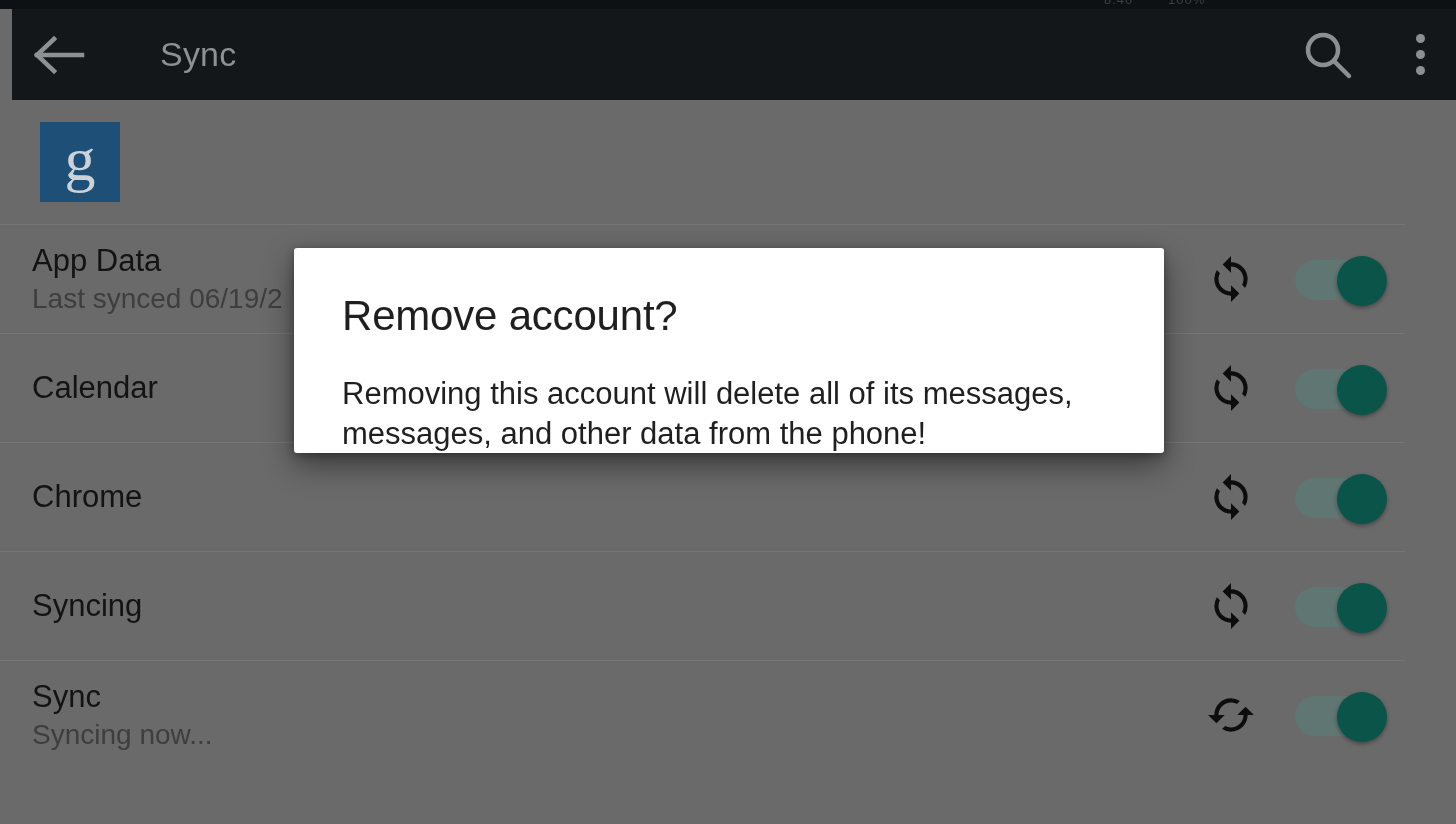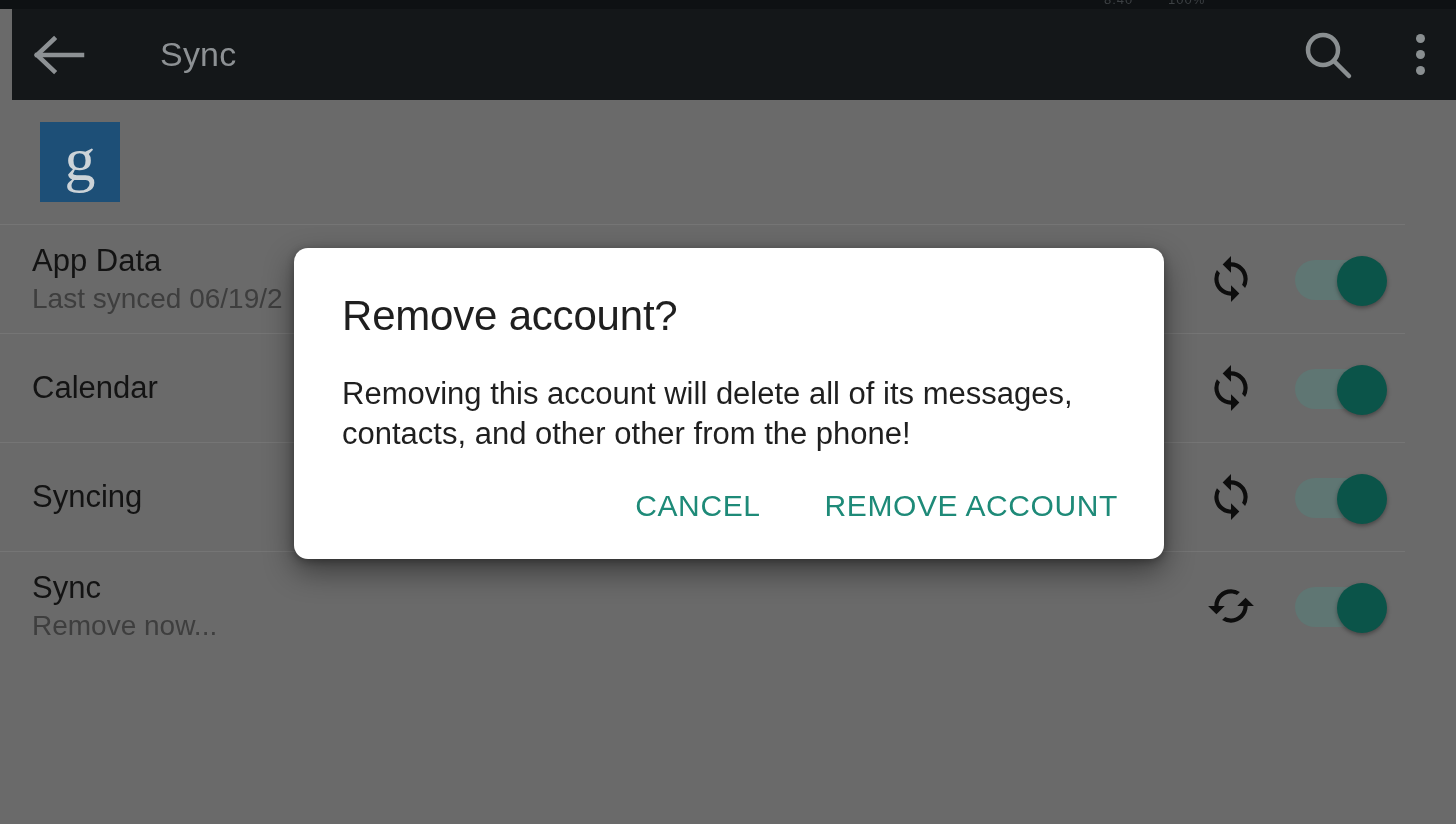--- a/index.html
+++ b/index.html
@@ -195,21 +195,21 @@
     box-shadow: 0 2px 4px rgba(0,0,0,.35);
   }
 
   
   .dialog {
     position: absolute;
     left: 294px;
     top: 248px;
     width: 870px;
     background: #ffffff;
-    border-radius: 14px;
+    border-radius: 3px;
     box-shadow: 0 12px 30px rgba(0,0,0,.45), 0 2px 8px rgba(0,0,0,.3);
     padding: 0;
     box-sizing: border-box;
   }
   .dialog-title {
     font-size: 42px;
     color: #1f1f1f;
     padding: 44px 48px 0 48px;
     letter-spacing: -0.2px;
   }
@@ -308,55 +308,67 @@
         </div>
         <div class="row-toggle">
           <span class="switch">
             <span class="track"></span>
             <span class="thumb"></span>
           </span>
         </div>
       </div>
       <div class="row">
         <div class="row-text">
+          <div class="row-title">Chrome</div>
+        </div>
+        <div class="row-sync">
+          <svg width="50" height="50" viewBox="0 0 24 24" style="transform:rotate(0deg)">
+            <path fill="#0d0d0d" d="M12 4V1L8 5l4 4V6c3.31 0 6 2.69 6 6 0 1.01-.25 1.97-.7 2.8l1.46 1.46A7.93 7.93 0 0 0 20 12c0-4.42-3.58-8-8-8zm0 14c-3.31 0-6-2.69-6-6 0-1.01.25-1.97.7-2.8L5.24 7.74A7.93 7.93 0 0 0 4 12c0 4.42 3.58 8 8 8v3l4-4-4-4v3z"></path>
+          </svg>
+        </div>
+        <div class="row-toggle">
+          <span class="switch">
+            <span class="track"></span>
+            <span class="thumb"></span>
+          </span>
+        </div>
+      </div>
+      <div class="row">
+        <div class="row-text">
           <div class="row-title">Syncing</div>
         </div>
         <div class="row-sync">
           <svg width="50" height="50" viewBox="0 0 24 24" style="transform:rotate(0deg)">
             <path fill="#0d0d0d" d="M12 4V1L8 5l4 4V6c3.31 0 6 2.69 6 6 0 1.01-.25 1.97-.7 2.8l1.46 1.46A7.93 7.93 0 0 0 20 12c0-4.42-3.58-8-8-8zm0 14c-3.31 0-6-2.69-6-6 0-1.01.25-1.97.7-2.8L5.24 7.74A7.93 7.93 0 0 0 4 12c0 4.42 3.58 8 8 8v3l4-4-4-4v3z"></path>
           </svg>
         </div>
         <div class="row-toggle">
           <span class="switch">
             <span class="track"></span>
             <span class="thumb"></span>
           </span>
         </div>
       </div>
       <div class="row">
         <div class="row-text">
           <div class="row-title">Sync</div>
-          <div class="row-sub">Remove now...</div>
+          <div class="row-sub">Syncing now...</div>
         </div>
         <div class="row-sync">
           <svg width="50" height="50" viewBox="0 0 24 24" style="transform:rotate(90deg)">
             <path fill="#0d0d0d" d="M12 4V1L8 5l4 4V6c3.31 0 6 2.69 6 6 0 1.01-.25 1.97-.7 2.8l1.46 1.46A7.93 7.93 0 0 0 20 12c0-4.42-3.58-8-8-8zm0 14c-3.31 0-6-2.69-6-6 0-1.01.25-1.97.7-2.8L5.24 7.74A7.93 7.93 0 0 0 4 12c0 4.42 3.58 8 8 8v3l4-4-4-4v3z"></path>
           </svg>
         </div>
         <div class="row-toggle">
           <span class="switch">
             <span class="track"></span>
             <span class="thumb"></span>
           </span>
         </div>
       </div>
     </div>
 
   <div class="dialog">
     <div class="dialog-title">Remove account?</div>
-    <div class="dialog-body">Removing this account will delete all of its messages, contacts, and other other from the phone!</div>
-    <div class="dialog-actions">
-      <button class="dialog-btn">CANCEL</button>
-      <button class="dialog-btn">REMOVE ACCOUNT</button>
-    </div>
+    <div class="dialog-body">Removing this account will delete all of its messages, messages, and other data from the phone!</div>
   </div>
 
 </div>
 
 </body></html>

